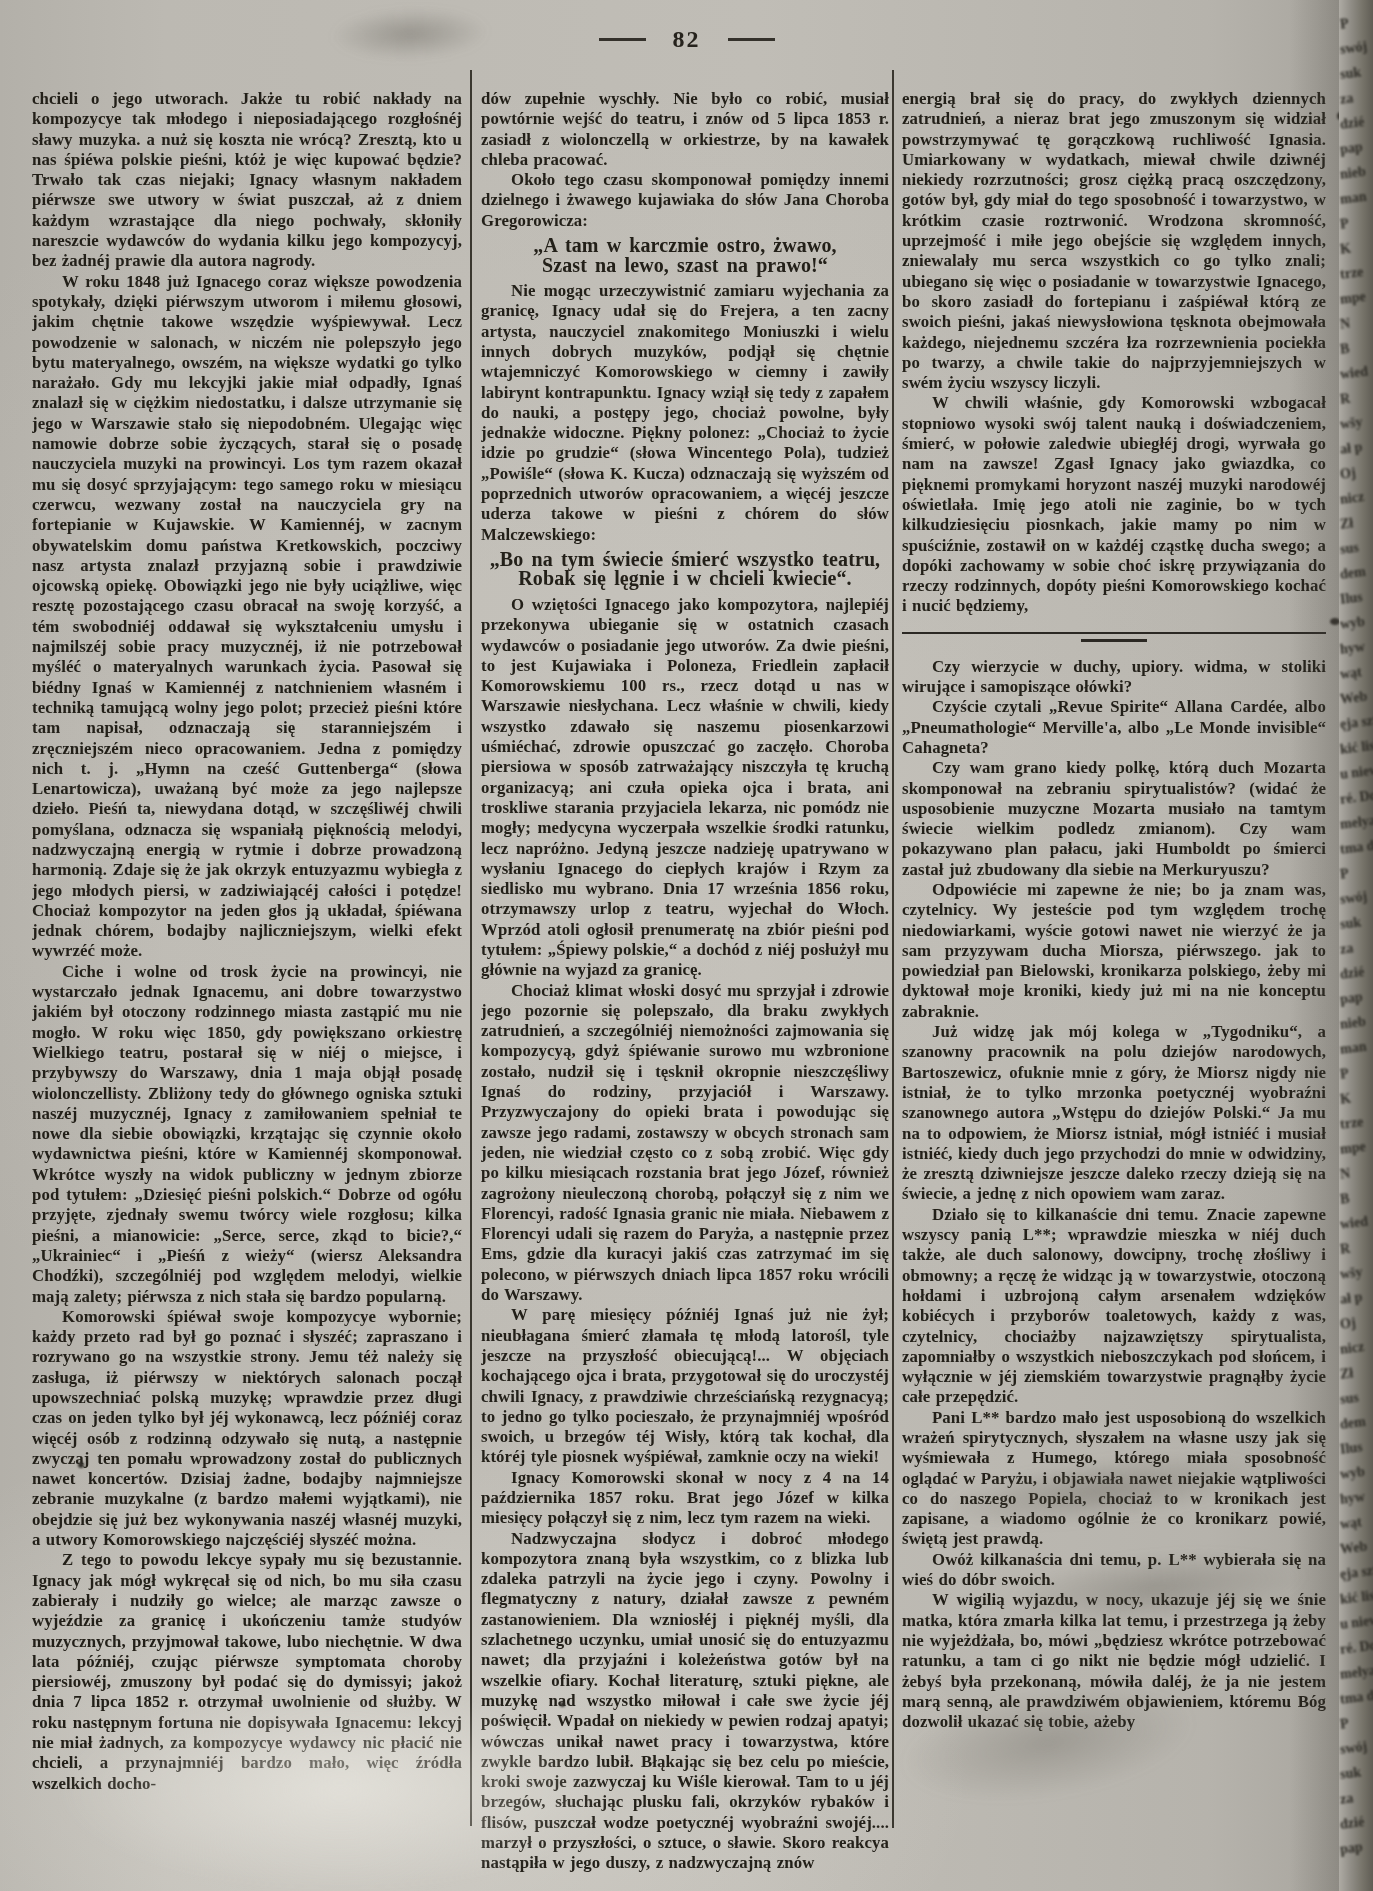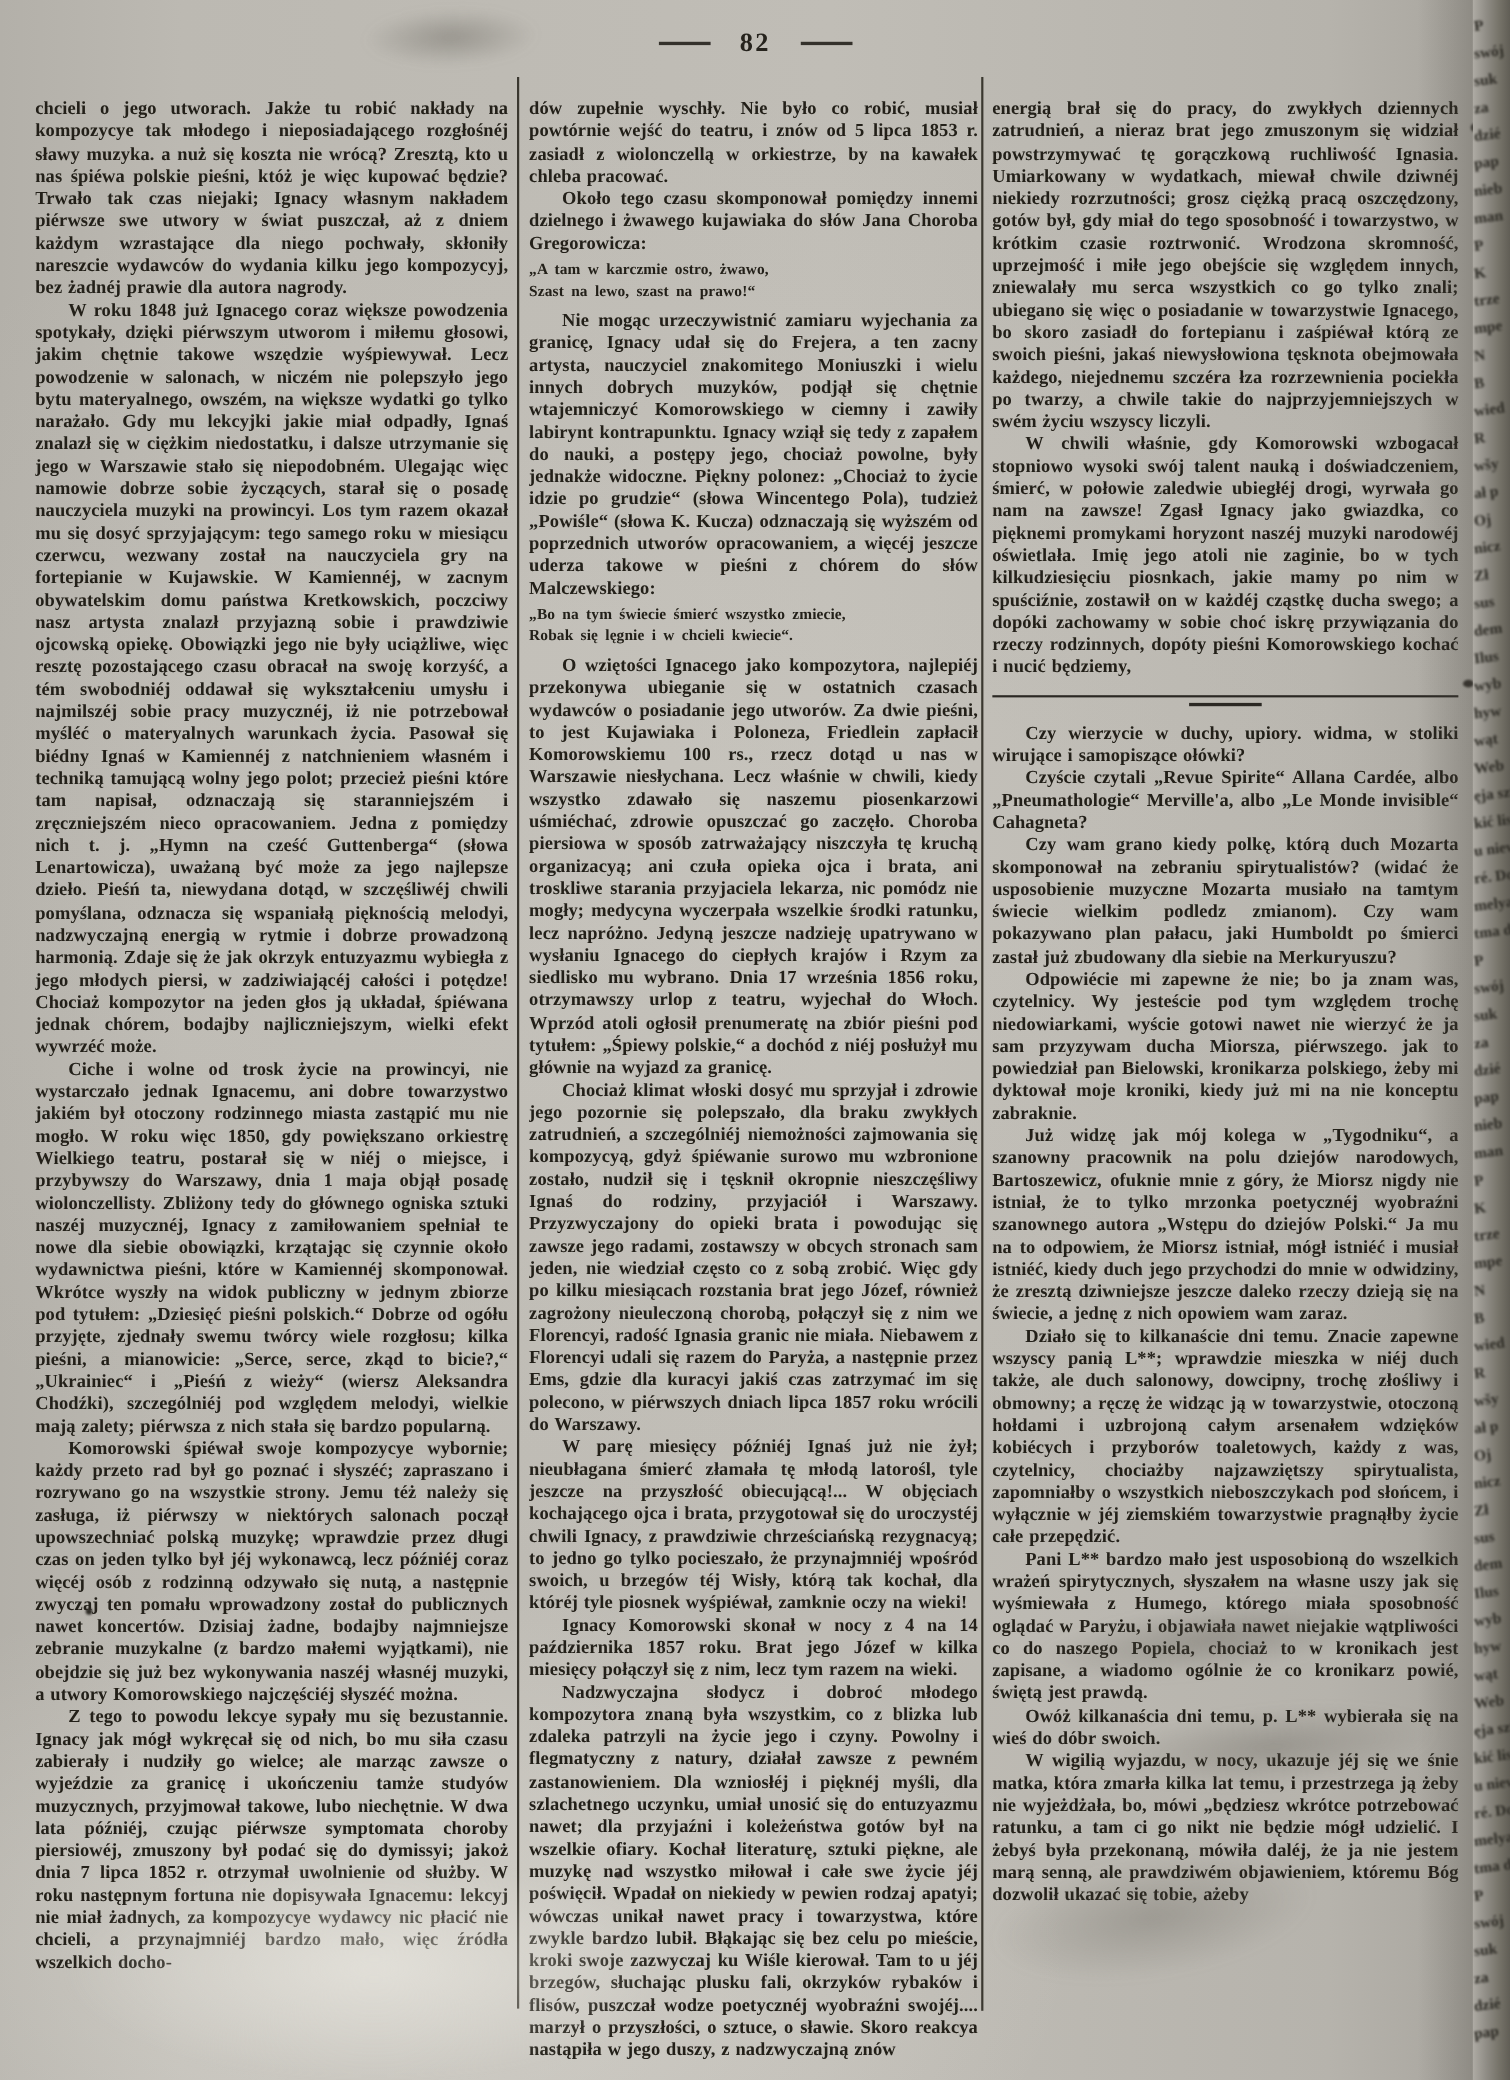--- a/index.html
+++ b/index.html
@@ -30,21 +30,22 @@
     text-align:justify;letter-spacing:0.1px;word-spacing:1px;
     overflow:hidden;
   }
   .col-1{left:32px;width:430px;height:1790px;}
   .col-2{left:481px;width:408px;height:1790px;}
   .col-3{left:902px;width:424px;height:1800px;}
   .col p{margin:0;text-indent:30px;}
   .col p.cont{text-indent:0;}
   .verse{
     margin:5px 0 6px 0;
-    font-size:14px;line-height:19.5px;
+    text-align:center;
+    font-size:20px;line-height:19.5px;
     word-spacing:3px;
   }
   .verse-line{white-space:nowrap;}
   .col-rule{border:none;border-top:2px solid #2b2823;margin:15px 0 0 0;height:0;}
   .kronika-title{
     margin:12px 0 0 0;
     font-size:30px;line-height:40px;font-weight:700;
     text-align:center;letter-spacing:0.5px;word-spacing:9px;
     text-indent:0;color:#221f19;
   }
@@ -113,21 +114,21 @@
     </div>
   <div class="col col-2" id="col-1">
       <p class="para cont">dów zupełnie wyschły. Nie było co robić, musiał powtórnie wejść do teatru, i znów od 5 lipca 1853 r. zasiadł z wiolonczellą w orkiestrze, by na kawałek chleba pracować.</p>
       <p class="para">Około tego czasu skomponował pomiędzy innemi dzielnego i żwawego kujawiaka do słów Jana Choroba Gregorowicza:</p>
       <div class="verse">
         <div class="verse-line">„A tam w karczmie ostro, żwawo,</div>
         <div class="verse-line">Szast na lewo, szast na prawo!“</div>
       </div>
       <p class="para">Nie mogąc urzeczywistnić zamiaru wyjechania za granicę, Ignacy udał się do Frejera, a ten zacny artysta, nauczyciel znakomitego Moniuszki i wielu innych dobrych muzyków, podjął się chętnie wtajemniczyć Komorowskiego w ciemny i zawiły labirynt kontrapunktu. Ignacy wziął się tedy z zapałem do nauki, a postępy jego, chociaż powolne, były jednakże widoczne. Piękny polonez: „Chociaż to życie idzie po grudzie“ (słowa Wincentego Pola), tudzież „Powiśle“ (słowa K. Kucza) odznaczają się wyższém od poprzednich utworów opracowaniem, a więcéj jeszcze uderza takowe w pieśni z chórem do słów Malczewskiego:</p>
       <div class="verse">
-        <div class="verse-line">„Bo na tym świecie śmierć wszystko zmiecie,</div>
+        <div class="verse-line">„Bo na tym świecie śmierć wszystko teatru,</div>
         <div class="verse-line">Robak się lęgnie i w chcieli kwiecie“.</div>
       </div>
       <p class="para">O wziętości Ignacego jako kompozytora, najlepiéj przekonywa ubieganie się w ostatnich czasach wydawców o posiadanie jego utworów. Za dwie pieśni, to jest Kujawiaka i Poloneza, Friedlein zapłacił Komorowskiemu 100 rs., rzecz dotąd u nas w Warszawie niesłychana. Lecz właśnie w chwili, kiedy wszystko zdawało się naszemu piosenkarzowi uśmiéchać, zdrowie opuszczać go zaczęło. Choroba piersiowa w sposób zatrważający niszczyła tę kruchą organizacyą; ani czuła opieka ojca i brata, ani troskliwe starania przyjaciela lekarza, nic pomódz nie mogły; medycyna wyczerpała wszelkie środki ratunku, lecz napróżno. Jedyną jeszcze nadzieję upatrywano w wysłaniu Ignacego do ciepłych krajów i Rzym za siedlisko mu wybrano. Dnia 17 września 1856 roku, otrzymawszy urlop z teatru, wyjechał do Włoch. Wprzód atoli ogłosił prenumeratę na zbiór pieśni pod tytułem: „Śpiewy polskie,“ a dochód z niéj posłużył mu głównie na wyjazd za granicę.</p>
       <p class="para">Chociaż klimat włoski dosyć mu sprzyjał i zdrowie jego pozornie się polepszało, dla braku zwykłych zatrudnień, a szczególniéj niemożności zajmowania się kompozycyą, gdyż śpiéwanie surowo mu wzbronione zostało, nudził się i tęsknił okropnie nieszczęśliwy Ignaś do rodziny, przyjaciół i Warszawy. Przyzwyczajony do opieki brata i powodując się zawsze jego radami, zostawszy w obcych stronach sam jeden, nie wiedział często co z sobą zrobić. Więc gdy po kilku miesiącach rozstania brat jego Józef, również zagrożony nieuleczoną chorobą, połączył się z nim we Florencyi, radość Ignasia granic nie miała. Niebawem z Florencyi udali się razem do Paryża, a następnie przez Ems, gdzie dla kuracyi jakiś czas zatrzymać im się polecono, w piérwszych dniach lipca 1857 roku wrócili do Warszawy.</p>
       <p class="para">W parę miesięcy późniéj Ignaś już nie żył; nieubłagana śmierć złamała tę młodą latorośl, tyle jeszcze na przyszłość obiecującą!... W objęciach kochającego ojca i brata, przygotował się do uroczystéj chwili Ignacy, z prawdziwie chrześciańską rezygnacyą; to jedno go tylko pocieszało, że przynajmniéj wpośród swoich, u brzegów téj Wisły, którą tak kochał, dla któréj tyle piosnek wyśpiéwał, zamknie oczy na wieki!</p>
       <p class="para">Ignacy Komorowski skonał w nocy z 4 na 14 października 1857 roku. Brat jego Józef w kilka miesięcy połączył się z nim, lecz tym razem na wieki.</p>
       <p class="para">Nadzwyczajna słodycz i dobroć młodego kompozytora znaną była wszystkim, co z blizka lub zdaleka patrzyli na życie jego i czyny. Powolny i flegmatyczny z natury, działał zawsze z pewném zastanowieniem. Dla wzniosłéj i pięknéj myśli, dla szlachetnego uczynku, umiał unosić się do entuzyazmu nawet; dla przyjaźni i koleżeństwa gotów był na wszelkie ofiary. Kochał literaturę, sztuki piękne, ale muzykę nad wszystko miłował i całe swe życie jéj poświęcił. Wpadał on niekiedy w pewien rodzaj apatyi; wówczas unikał nawet pracy i towarzystwa, które zwykle bardzo lubił. Błąkając się bez celu po mieście, kroki swoje zazwyczaj ku Wiśle kierował. Tam to u jéj brzegów, słuchając plusku fali, okrzyków rybaków i flisów, puszczał wodze poetycznéj wyobraźni swojéj.... marzył o przyszłości, o sztuce, o sławie. Skoro reakcya nastąpiła w jego duszy, z nadzwyczajną znów</p>
     </div>
   <div class="col col-3" id="col-2">
       <p class="para cont">energią brał się do pracy, do zwykłych dziennych zatrudnień, a nieraz brat jego zmuszonym się widział powstrzymywać tę gorączkową ruchliwość Ignasia. Umiarkowany w wydatkach, miewał chwile dziwnéj niekiedy rozrzutności; grosz ciężką pracą oszczędzony, gotów był, gdy miał do tego sposobność i towarzystwo, w krótkim czasie roztrwonić. Wrodzona skromność, uprzejmość i miłe jego obejście się względem innych, zniewalały mu serca wszystkich co go tylko znali; ubiegano się więc o posiadanie w towarzystwie Ignacego, bo skoro zasiadł do fortepianu i zaśpiéwał którą ze swoich pieśni, jakaś niewysłowiona tęsknota obejmowała każdego, niejednemu szczéra łza rozrzewnienia pociekła po twarzy, a chwile takie do najprzyjemniejszych w swém życiu wszyscy liczyli.</p>

